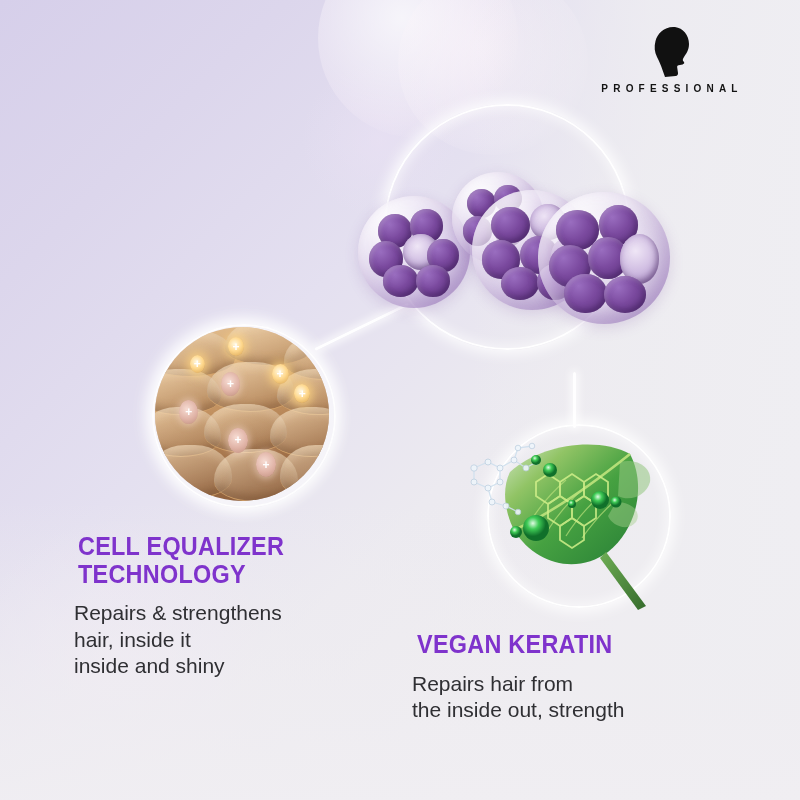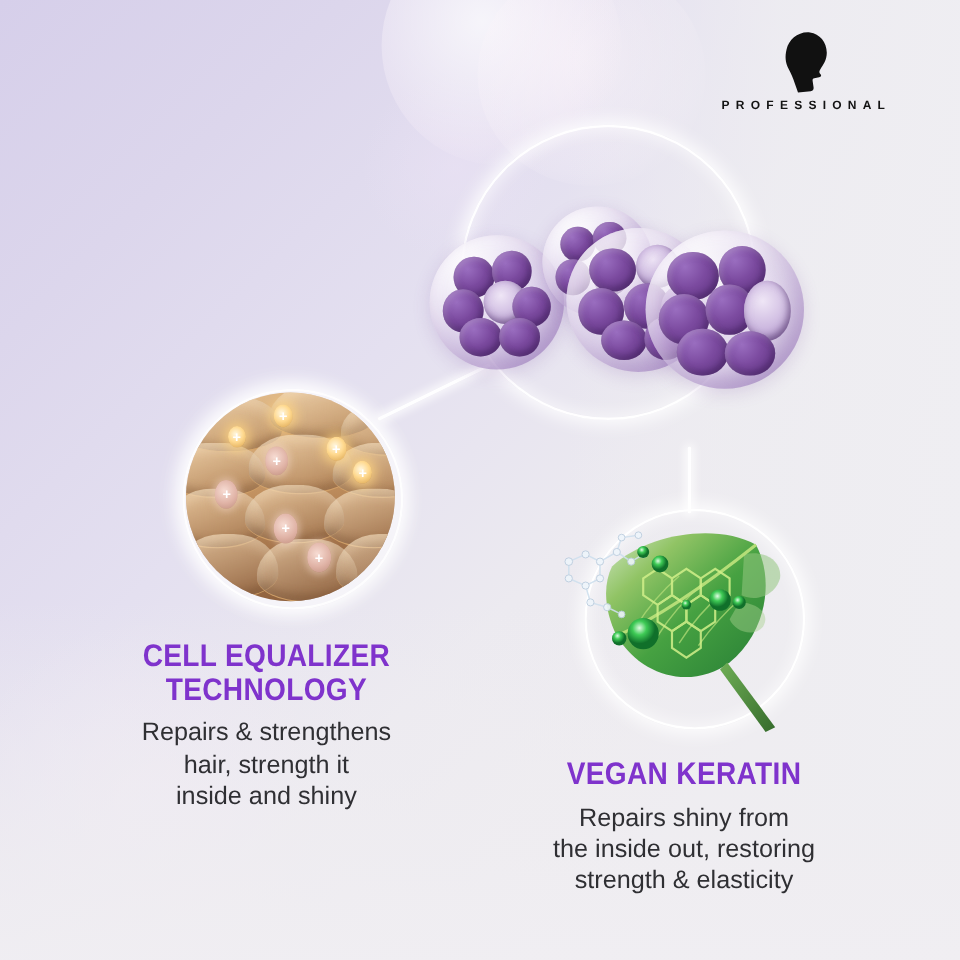--- a/index.html
+++ b/index.html
@@ -93,30 +93,30 @@
 
   
   .logo{position:absolute;right:28px;top:26px;text-align:center;width:200px;}
   .logo-head{display:block;margin:0 auto 2px auto;}
   .logo-word{font-family:"Liberation Serif",serif;font-size:33px;font-weight:400;color:#131313;
     letter-spacing:.2px;line-height:1;}
   .logo-sub{font-family:"Liberation Sans",sans-serif;font-size:10px;font-weight:700;color:#131313;
     letter-spacing:5.2px;margin-top:6px;line-height:1;}
 
   
-  .benefit{position:absolute;text-align:center;}
+  .benefit{position:absolute;text-align:left;}
   .benefit .b-title{
     font-family:"Liberation Sans Narrow","Liberation Sans",sans-serif;
     font-weight:700;color:#7f33cc;font-size:26px;line-height:1.06;
     letter-spacing:.3px;transform:scaleX(.9);transform-origin:center center;
     margin:0 0 10px 0;
   }
   .benefit .b-body{
     font-family:"Liberation Sans",sans-serif;font-weight:400;color:#2f2f33;
-    font-size:21px;line-height:1.26;margin:0;
+    font-size:21px;line-height:1.26;margin:12px;
   }
   .benefit-cell{left:62px;top:533px;width:320px;}
   .benefit-vegan{left:400px;top:631px;width:340px;}
 </style>
 </head>
 <body>
 
 <div id="stage">
 
   <div class="blob blob-e"></div>
@@ -286,27 +286,26 @@
     <div class="logo-sub">PROFESSIONAL</div>
   </div>
 
   <div class="benefit benefit-cell">
     <div class="b-title">
       <div>CELL EQUALIZER</div>
       <div>TECHNOLOGY</div>
     </div>
     <div class="b-body">
       <div>Repairs &amp; strengthens</div>
-      <div>hair, strength it</div>
+      <div>hair, inside it</div>
       <div>inside and shiny</div>
     </div>
   </div>
 
   <div class="benefit benefit-vegan">
     <div class="b-title">VEGAN KERATIN</div>
     <div class="b-body">
-      <div>Repairs shiny from</div>
-      <div>the inside out, restoring</div>
-      <div>strength &amp; elasticity</div>
+      <div>Repairs hair from</div>
+      <div>the inside out, strength</div>
     </div>
   </div>
 
 </div>
 
 </body></html>

